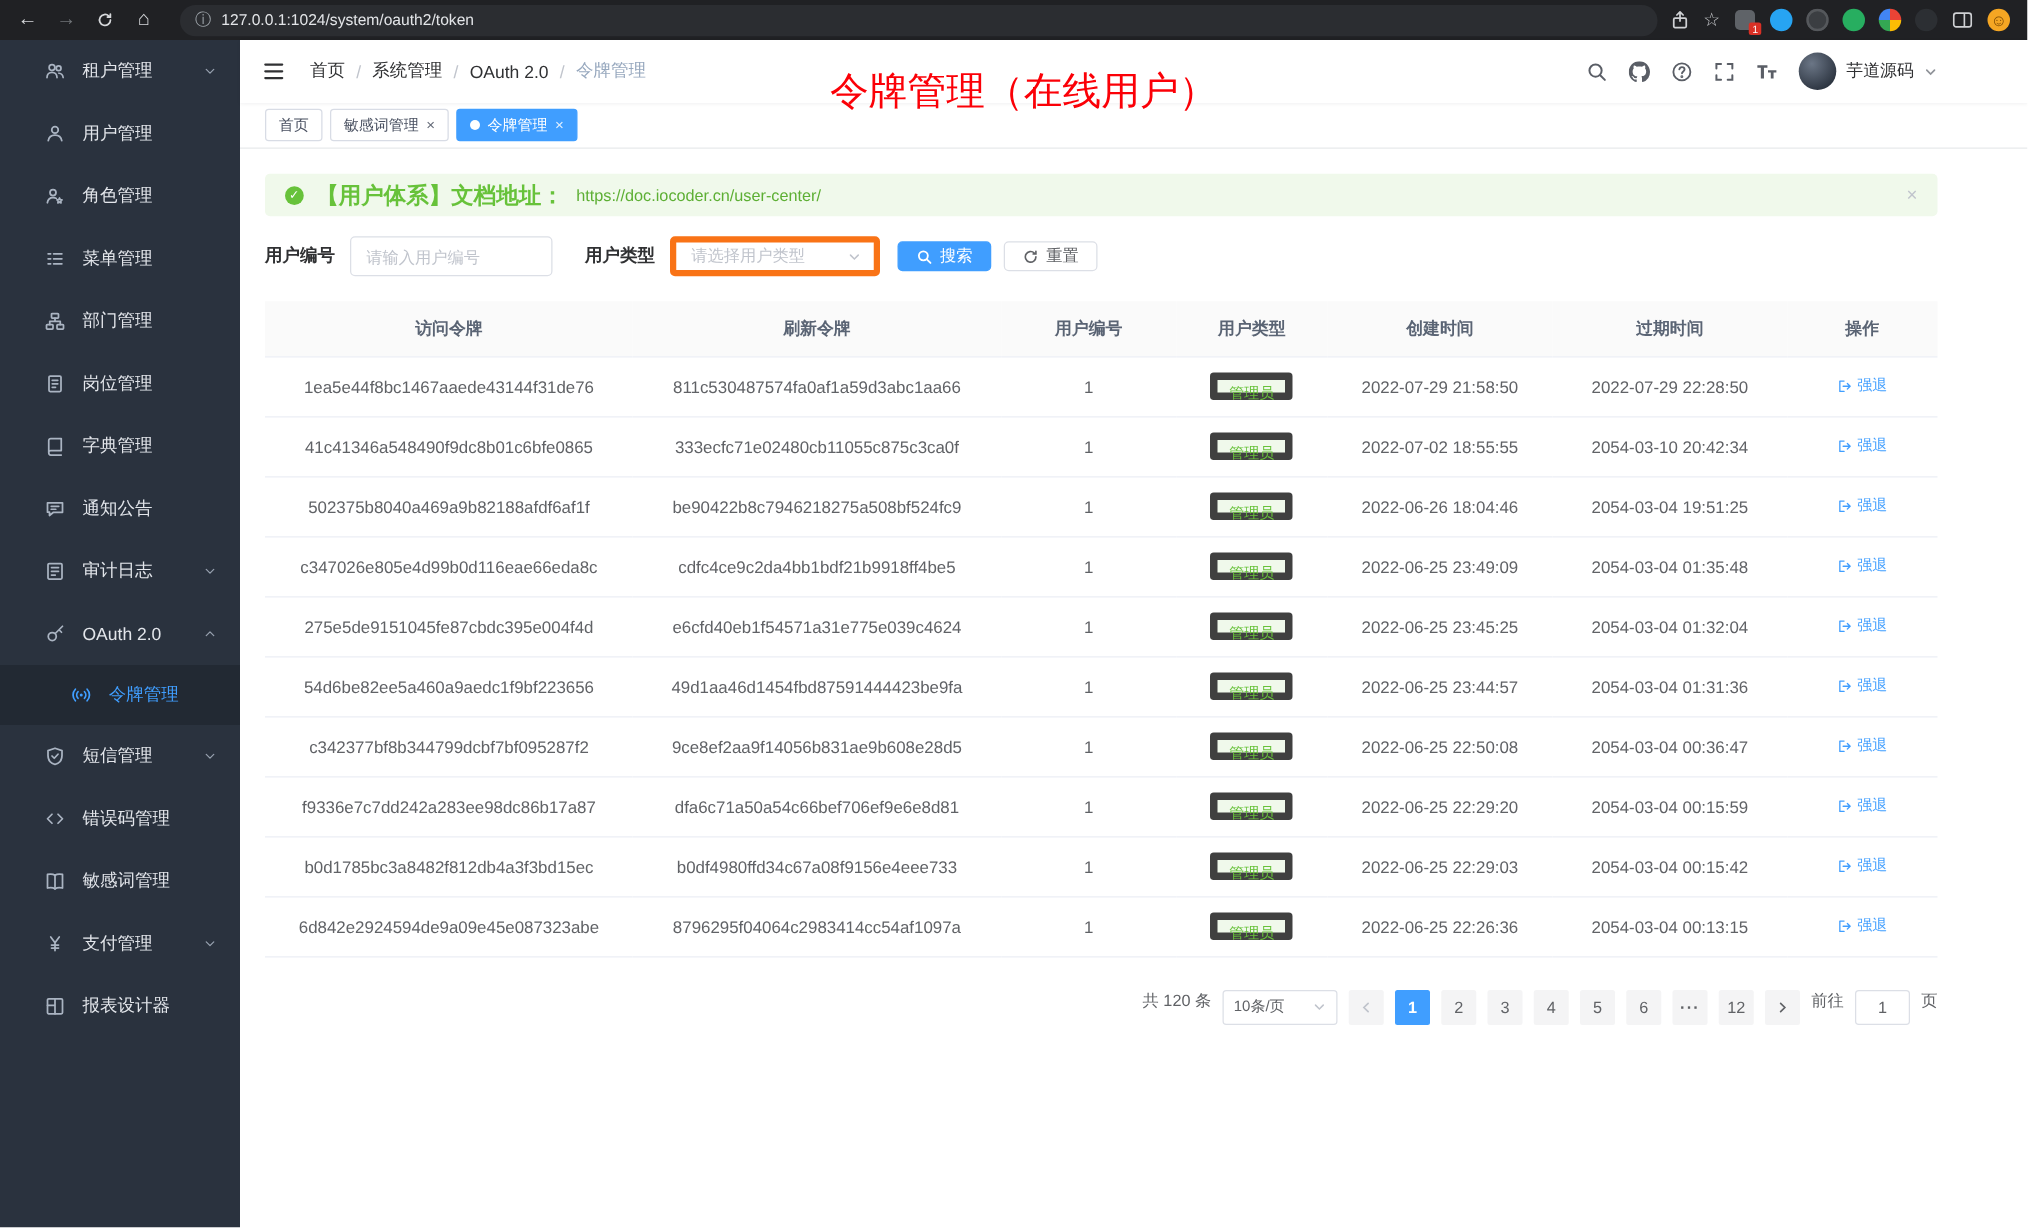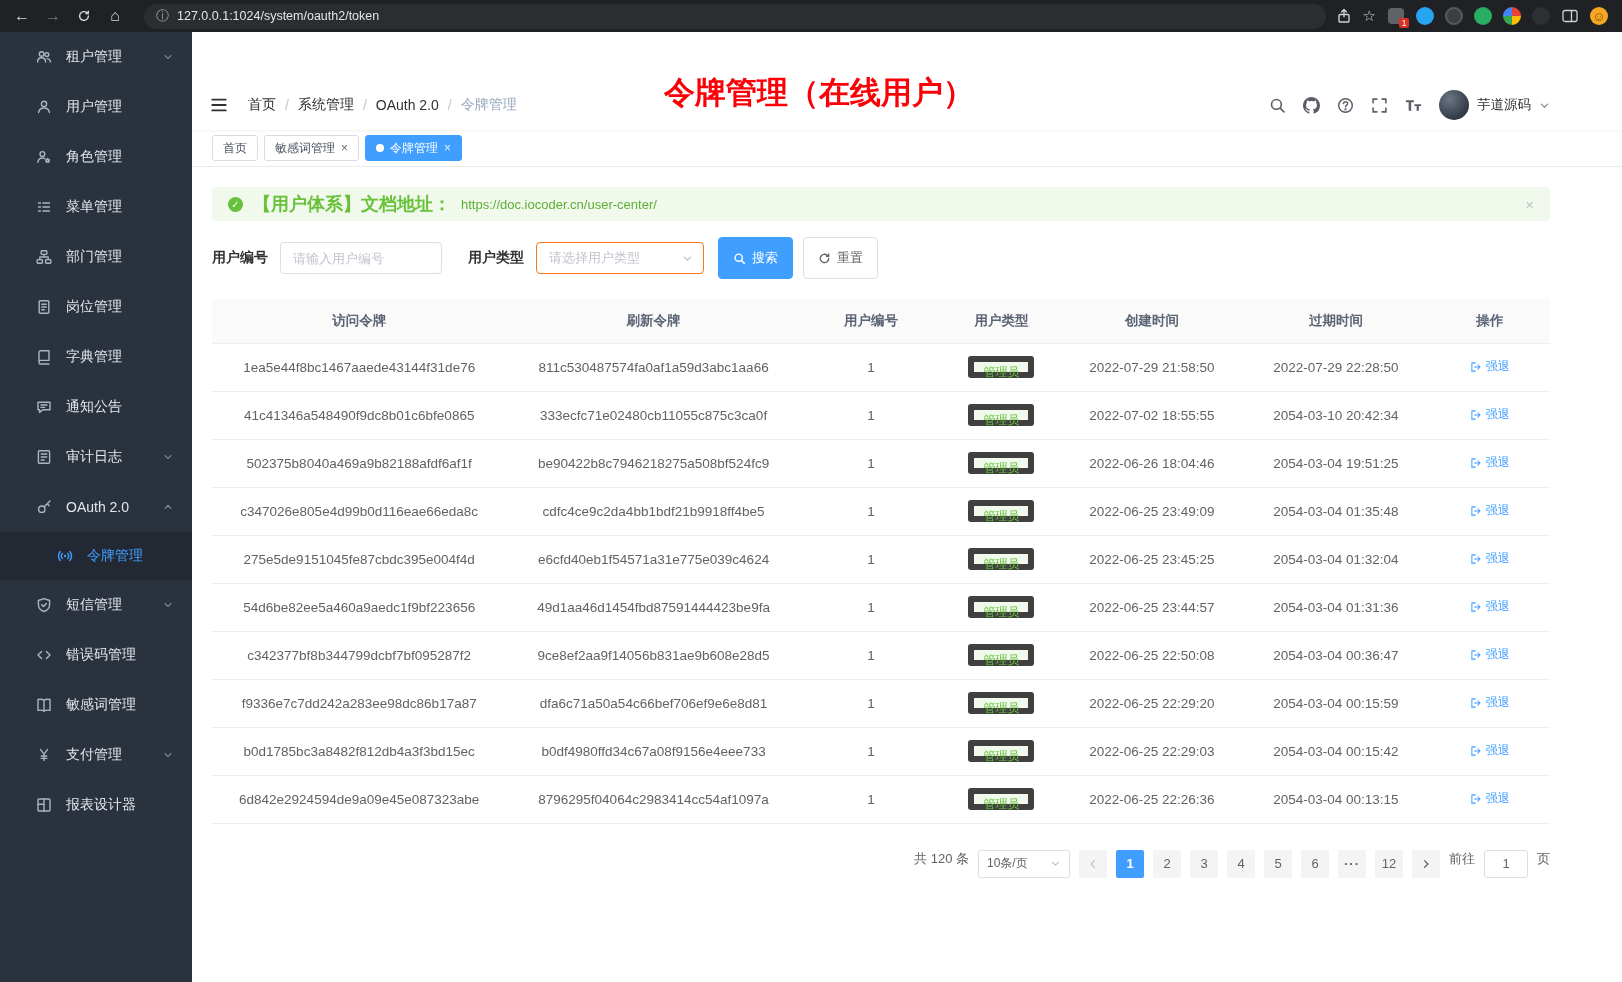--- a/index.html
+++ b/index.html
@@ -44,21 +44,21 @@
   .nav-item .nav-icon { width:16px; height:16px; color:#aab4c2; flex:none; }
   .nav-item .nav-icon svg { width:16px; height:16px; }
   .nav-item.sub { height:48px; background:#222933; padding-left:57px; }
   .nav-item.active { color:#409eff; }
   .nav-item.active .nav-icon { color:#409eff; }
   .nav-chevron { margin-left:auto; color:#97a1af; }
   .nav-chevron svg { width:12px; height:12px; }
   .nav-chevron.up svg { transform:rotate(180deg); }
 
   
-  .main { flex:1; display:flex; flex-direction:column; background:#fff; min-width:0;margin-top:48px; }
+  .main { flex:1; display:flex; flex-direction:column; background:#fff; min-width:0; }
   .app-header { height:50px; display:flex; align-items:center; padding:0 72px 0 14px; box-shadow:0 1px 3px rgba(0,21,41,.06); position:relative; z-index:2; flex:none; }
   .hamburger { color:#303133; cursor:pointer; padding:4px; }
   .hamburger svg { width:18px; height:18px; }
   .breadcrumb { display:flex; align-items:center; gap:9px; margin-left:16px; font-size:14px; }
   .crumb { color:#303133; cursor:pointer; }
   .crumb.last { color:#97a8be; cursor:default; }
   .crumb-sep { color:#c0c4cc; }
   .header-right { margin-left:auto; display:flex; align-items:center; gap:17px; color:#5a5e66; }
   .hicon { cursor:pointer; color:#5a5e66; }
   .hicon svg { width:17px; height:17px; }
@@ -82,25 +82,25 @@
   .alert-check { width:15px; height:15px; border-radius:50%; background:#67c23a; color:#fff; font-size:10px; display:flex; align-items:center; justify-content:center; flex:none; }
   .alert-text { color:#67c23a; font-size:18px; font-weight:700; }
   .alert-link { color:#5daf34; font-size:13px; cursor:pointer; }
   .alert-close { margin-left:auto; color:#c0c4cc; font-size:15px; cursor:pointer; }
 
   .filters { display:flex; align-items:center; margin-top:16px; }
   .filter-label { font-size:14px; font-weight:700; color:#303133; margin-right:12px; }
   .filter-label.second { margin-left:26px; }
   .text-input { width:162px; height:32px; border:1px solid #dcdfe6; border-radius:4px; padding:0 12px; font-size:13px; color:#606266; font-family:inherit; outline:none; background:#fff; }
   .text-input::placeholder { color:#c0c4cc; }
-  .select-box { width:168px; height:32px; border:1px solid #f97316; border-radius:4px; padding:0 10px 0 12px; display:flex; align-items:center; justify-content:space-between; cursor:pointer; background:#fff; }
+  .select-box { width:168px; height:32px; border:5px solid #f97316; border-radius:4px; padding:0 10px 0 12px; display:flex; align-items:center; justify-content:space-between; cursor:pointer; background:#fff; }
   .select-placeholder { color:#c0c4cc; font-size:13px; }
   .select-caret { color:#c0c4cc; }
   .select-caret svg { width:11px; height:11px; }
-  .btn { height:42px; border-radius:4px; font-size:13px; display:inline-flex; align-items:center; gap:6px; padding:0 14px; cursor:pointer; font-family:inherit; }
+  .btn { height:24px; border-radius:4px; font-size:13px; display:inline-flex; align-items:center; gap:6px; padding:0 14px; cursor:pointer; font-family:inherit; }
   .btn svg { width:13px; height:13px; }
   .btn-primary { background:#409eff; border:1px solid #409eff; color:#fff; margin-left:14px; }
   .btn-plain { background:#fff; border:1px solid #dcdfe6; color:#606266; margin-left:10px; }
 
   table.grid { width:100%; border-collapse:collapse; margin-top:20px; table-layout:fixed; }
   .grid th { height:44px; background:#fafafa; font-size:13.5px; font-weight:700; color:#5a6474; text-align:center; border-bottom:1px solid #ebeef5; }
   .grid td { height:48px; font-size:13.5px; color:#606266; text-align:center; border-bottom:1px solid #ebeef5; white-space:nowrap; overflow:hidden; }
   .tag-success { display:inline-block; height:22px; line-height:20px; padding:0 9px; background:#f0f9eb; border:6px solid #404040; color:#67c23a; border-radius:3px; font-size:12px; }
   .action-link { color:#409eff; display:inline-flex; align-items:center; gap:4px; cursor:pointer; font-size:12px; }
   .action-link svg { width:12px; height:12px; }
@@ -108,21 +108,21 @@
   .pagination { display:flex; align-items:flex-start; justify-content:flex-end; gap:9px; margin-top:26px; font-size:13px; color:#606266; }
   .page-size { width:92px; height:28px; border:1px solid #dcdfe6; border-radius:3px; display:flex; align-items:center; justify-content:space-between; padding:0 8px; font-size:12px; color:#606266; cursor:pointer; background:#fff; }
   .pbtn { min-width:28px; height:28px; background:#f4f4f5; border-radius:2px; display:inline-flex; align-items:center; justify-content:center; font-size:13px; color:#606266; cursor:pointer; padding:0 4px; }
   .pbtn svg { width:12px; height:12px; }
   .pbtn.active { background:#409eff; color:#fff; font-weight:700; }
   .pbtn.disabled { color:#c0c4cc; cursor:default; }
   .pbtn.more { letter-spacing:1px; font-weight:700; }
   .pages { display:flex; gap:9px; }
   .goto-input { width:44px; height:28px; border:1px solid #dcdfe6; border-radius:3px; text-align:center; font-size:13px; color:#606266; font-family:inherit; outline:none; }
 
-  .annotation { position:absolute; top:72px; left:664px; font-size:31px; font-weight:700; color:#fb0007; z-index:50; white-space:nowrap; }
+  .annotation { position:absolute; top:52px; left:664px; font-size:31px; font-weight:400; color:#fb0007; z-index:50; white-space:nowrap; }
 </style>
 </head>
 <body>
 
 <div class="browser-bar">
   <div class="bbtn">←</div>
   <div class="bbtn dim">→</div>
   <div class="bbtn">
     <svg viewBox="0 0 16 16" fill="none" stroke="currentColor" stroke-width="1.6" stroke-linecap="round">
         <path d="M13 8a5 5 0 1 1-1.5-3.6M12.9 2.6v2.7h-2.7"></path>

